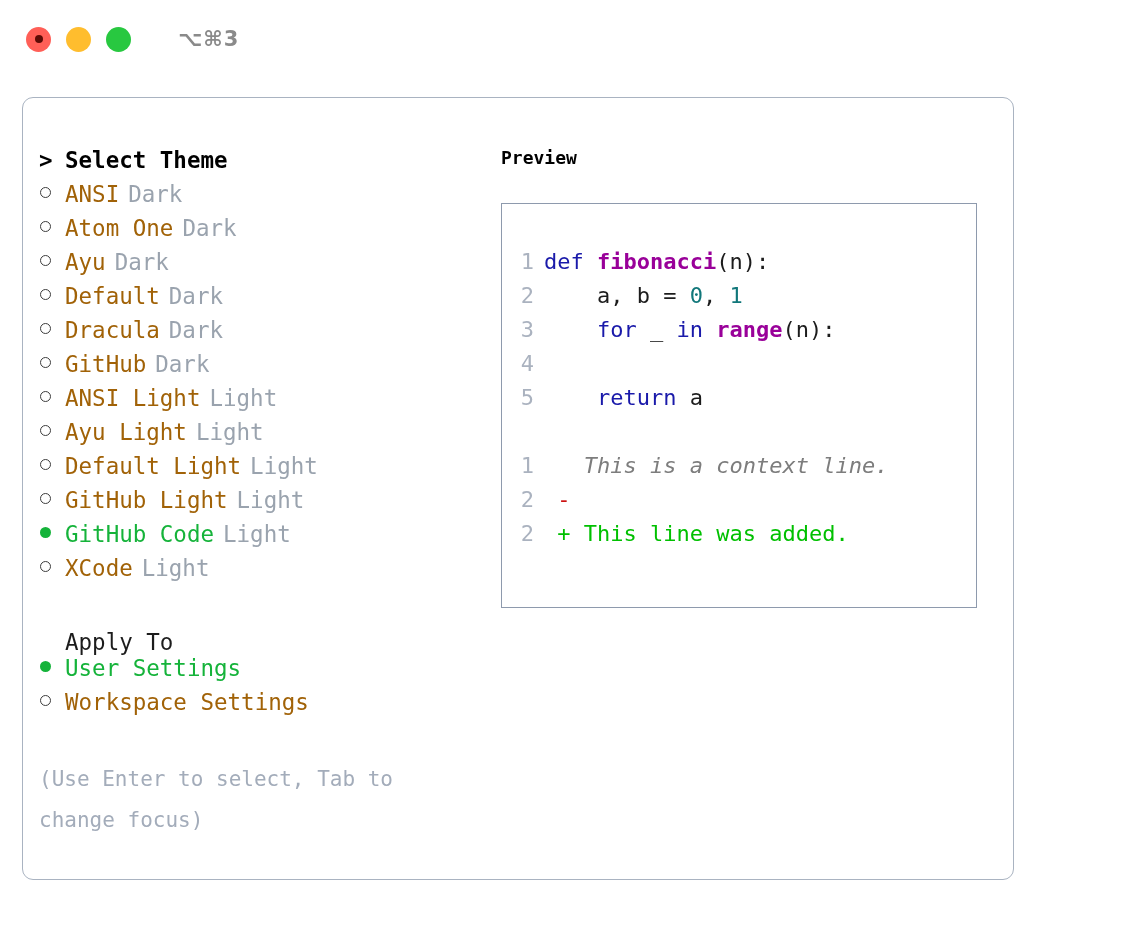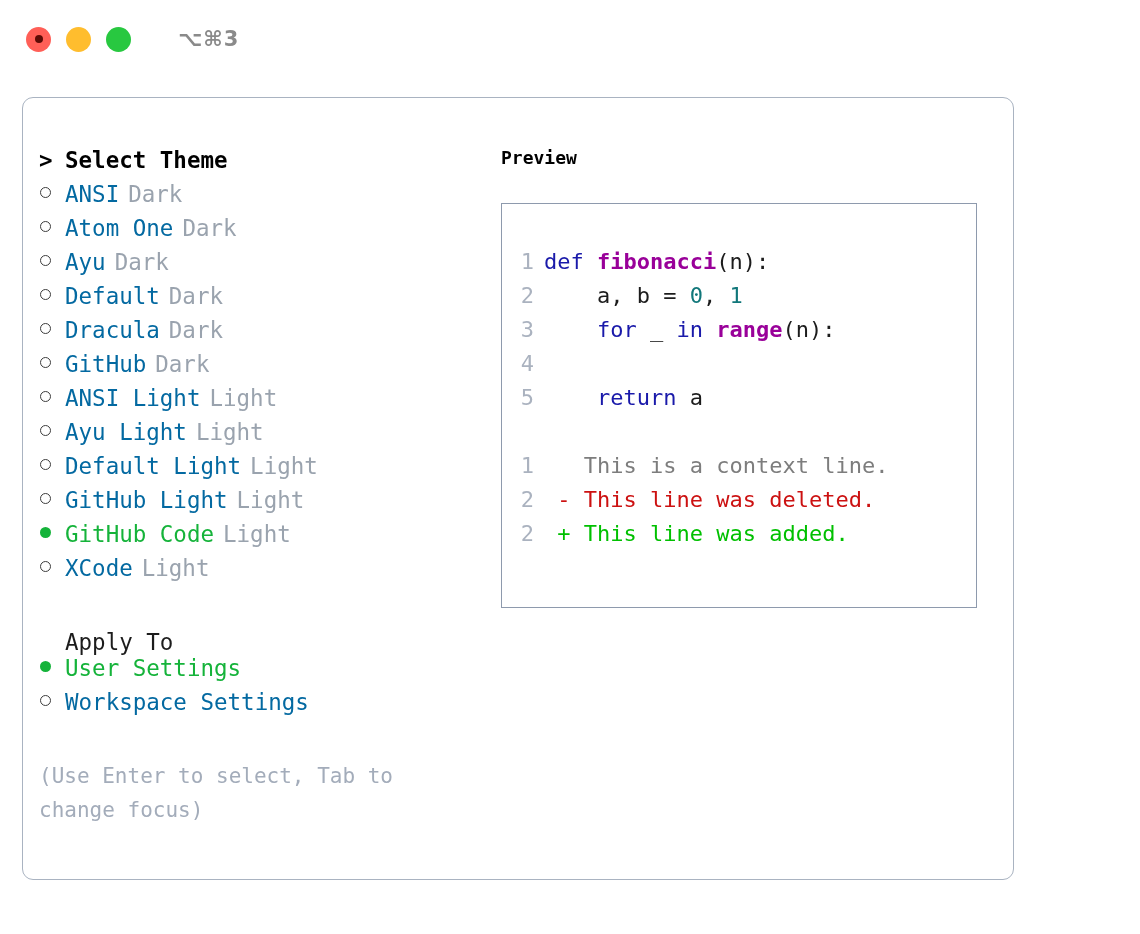--- a/index.html
+++ b/index.html
@@ -111,38 +111,38 @@
     top: -4px;
     left: 1px;
   }
   .caret {
     font-weight: bold;
     font-size: 22.5px;
     color: #000000;
   }
 
   .heading-line { font-weight: bold; color: #000000; }
-  .label-name   { color: #0369a1; }
+  .label-name   { color: #a16207; }
   .label-name.sel { color: #15b33a; }
   .label-variant { color: #9aa3ae; margin-left: 9px; }
 
   .group-header {
     height: 34px;
     font-size: 22.5px;
     color: #1c1c1c;
     display: flex;
     align-items: flex-end;
   }
 
   .spacer-sm { height: 32px; }
   .spacer-md { height: 36px; }
 
   #hint {
     font-size: 21px;
-    line-height: 34px;
+    line-height: 41px;
     color: #a3acba;
     width: 412px;
     margin-left: 0px;
   }
 
   
   #right-col {
     flex: 1;
     padding: 49px 0 0 0;
     position: relative;
@@ -175,21 +175,21 @@
     padding-right: 10px;
   }
   .code-text { white-space: pre; }
 
   .tok-kw   { color: #1a1aaa; }
   .tok-fn   { color: #990099; font-weight: bold; }
   .tok-num  { color: #11777a; }
   .tok-id   { color: #1c1c1c; }
   .tok-pun  { color: #1c1c1c; }
 
-  .diff-ctx { color: #7d7d7d; }
+  .diff-ctx { color: #7d7d7d; font-style: italic; }
   .diff-del { color: #cc1111; }
   .diff-add { color: #00c000; }
 
   .blank-line { height: 34px; }
 </style>
 </head>
 <body>
 
 <div id="titlebar">
   <div class="traffic-lights">
@@ -251,20 +251,20 @@
         <div id="code-block">
             <div class="code-line"><span class="ln">1</span><span class="code-text"><span class="tok-kw">def</span><span class="tok-pun"> </span><span class="tok-fn">fibonacci</span><span class="tok-pun">(</span><span class="tok-id">n</span><span class="tok-pun">):</span></span></div>
             <div class="code-line"><span class="ln">2</span><span class="code-text"><span class="tok-id">    a, b = </span><span class="tok-num">0</span><span class="tok-pun">, </span><span class="tok-num">1</span></span></div>
             <div class="code-line"><span class="ln">3</span><span class="code-text"><span class="tok-pun">    </span><span class="tok-kw">for</span><span class="tok-id"> _ </span><span class="tok-kw">in</span><span class="tok-pun"> </span><span class="tok-fn">range</span><span class="tok-pun">(</span><span class="tok-id">n</span><span class="tok-pun">):</span></span></div>
             <div class="code-line"><span class="ln">4</span></div>
             <div class="code-line"><span class="ln">5</span><span class="code-text"><span class="tok-pun">    </span><span class="tok-kw">return</span><span class="tok-id"> a</span></span></div>
           </div>
         <div class="blank-line"></div>
         <div id="diff-block">
             <div class="code-line"><span class="ln">1</span><span class="code-text diff-ctx">   </span><span class="code-text diff-ctx">This is a context line.</span></div>
-            <div class="code-line"><span class="ln">2</span><span class="code-text diff-del"> - </span><span class="code-text diff-del">This line was deleted.</span></div>
+            <div class="code-line"><span class="ln">2</span><span class="code-text diff-del"> - </span></div>
             <div class="code-line"><span class="ln">2</span><span class="code-text diff-add"> + </span><span class="code-text diff-add">This line was added.</span></div>
           </div>
       </div>
     </div>
 
   </div>
 </div>
 
 </body></html>

